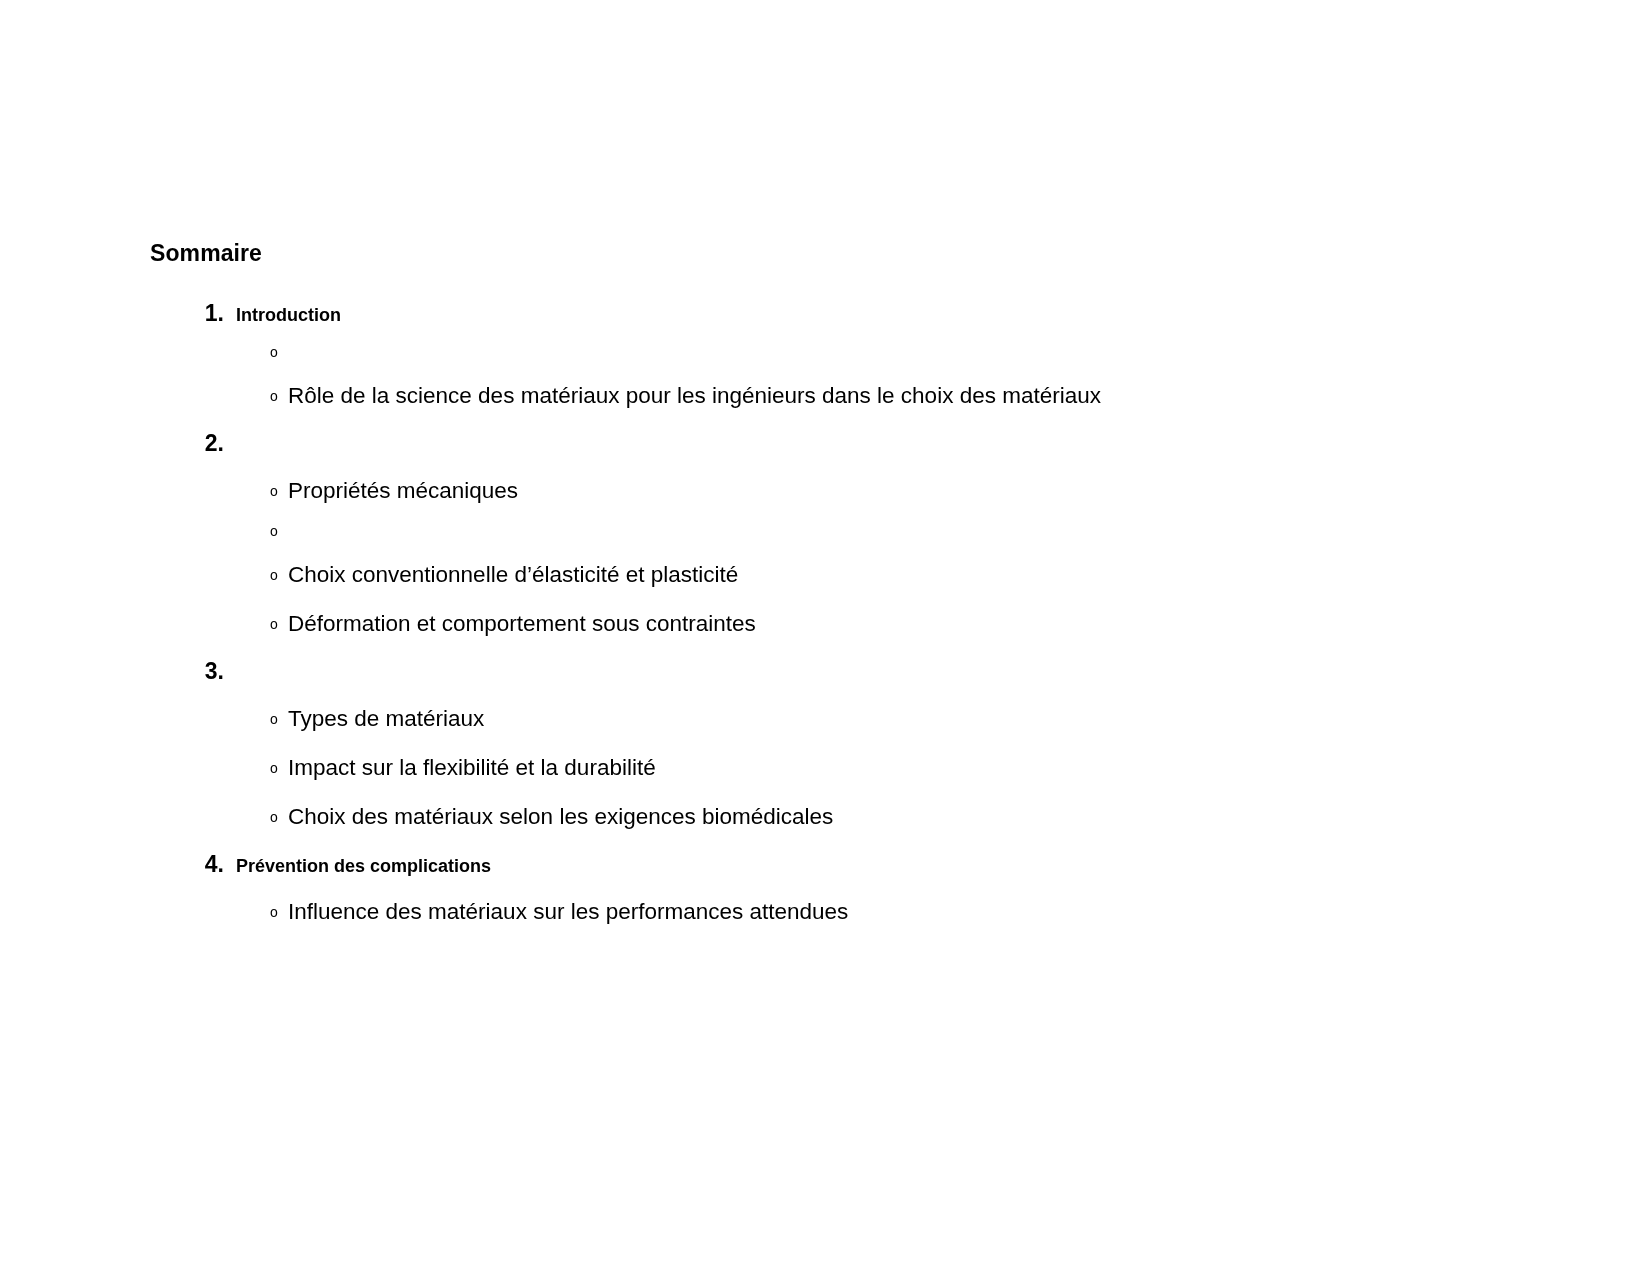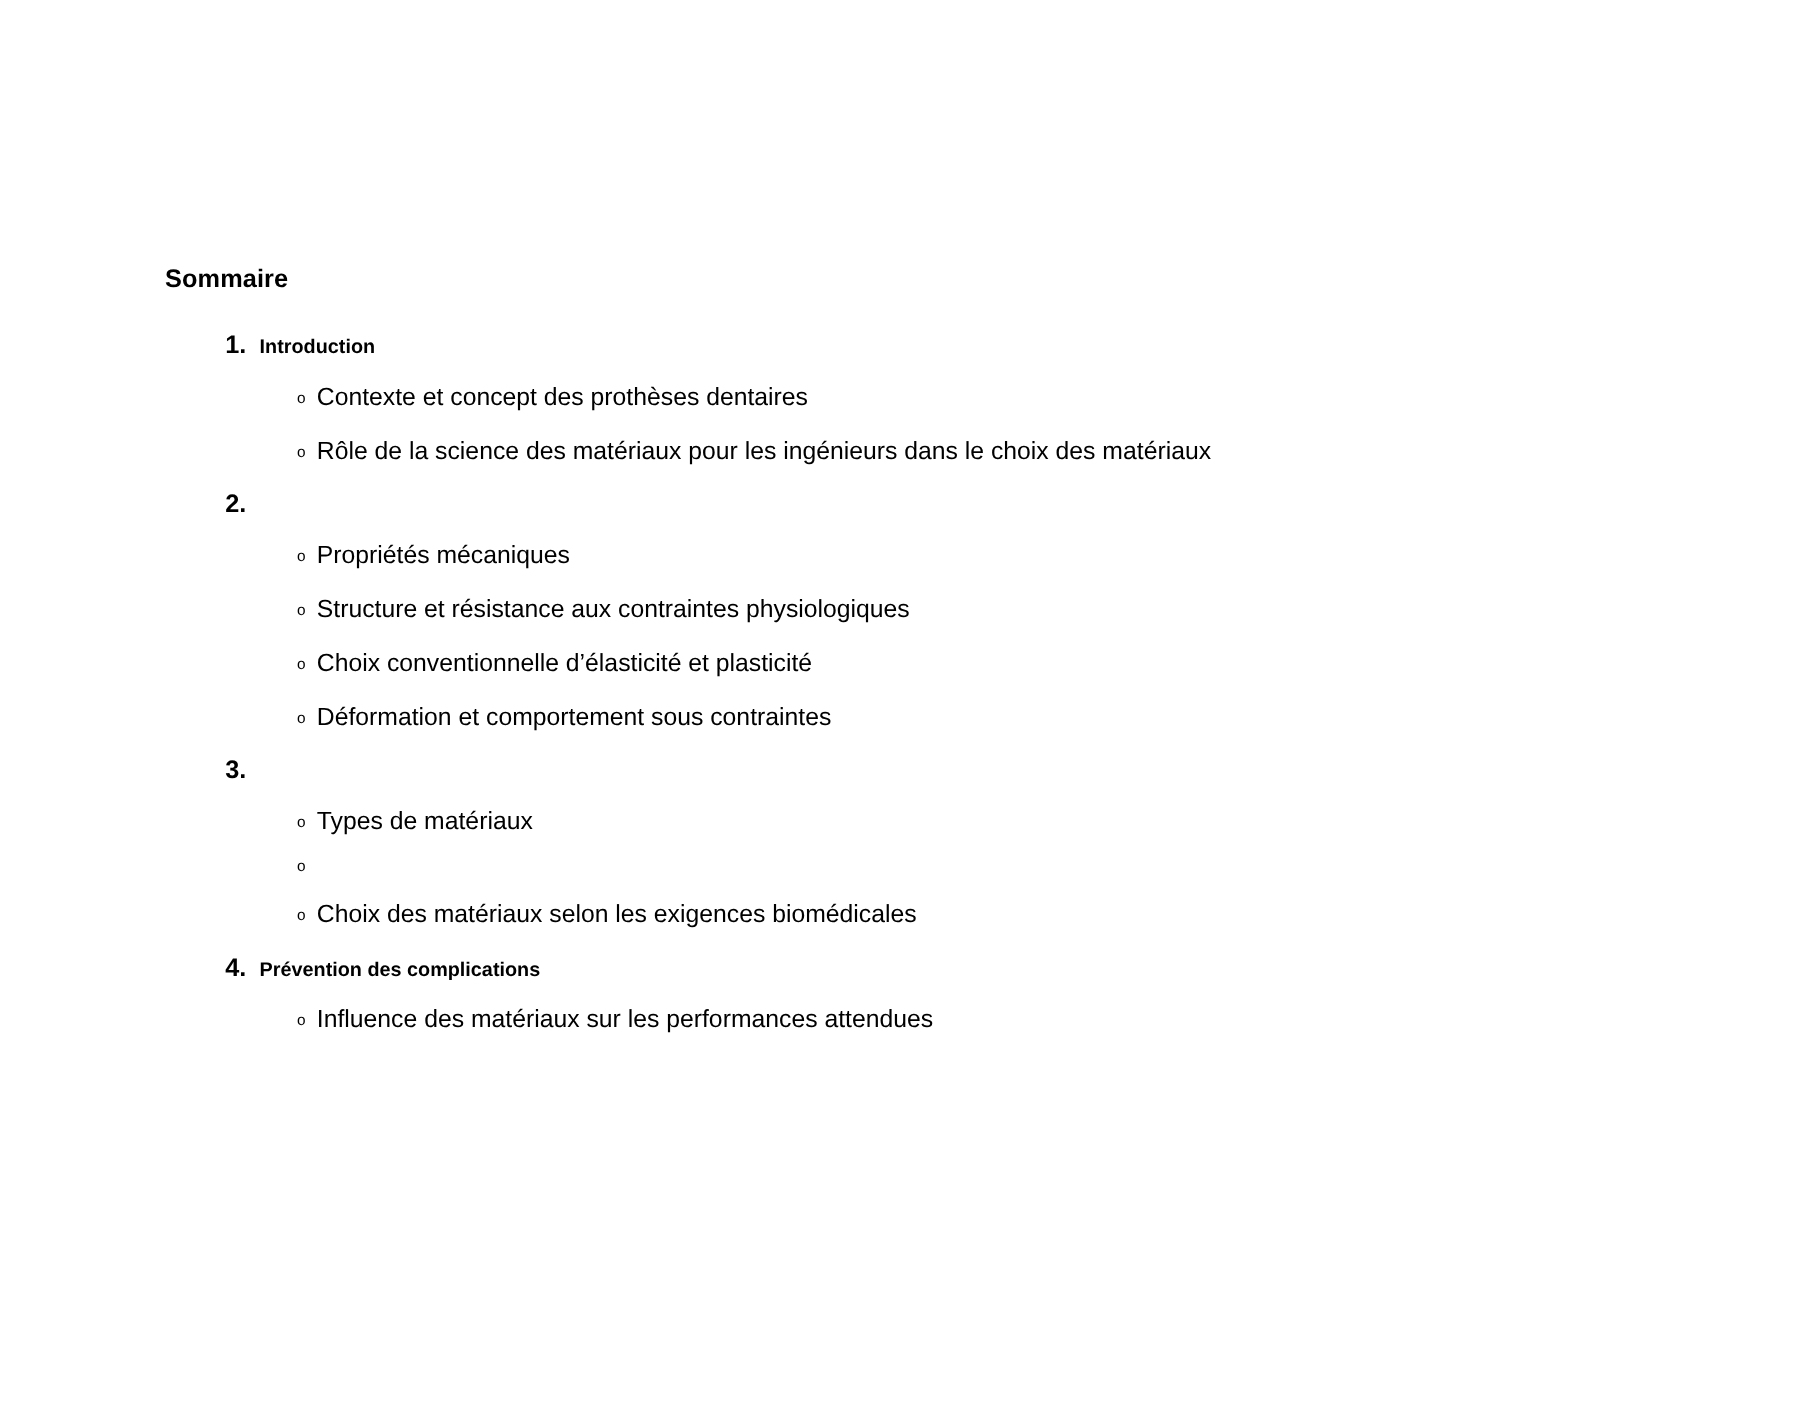--- a/index.html
+++ b/index.html
@@ -93,41 +93,39 @@
   <ol class="toc">
 
     <li class="section">
       <div class="section-row">
         <span class="section-num">1.</span>
         <span class="section-label">Introduction</span>
       </div>
       <ul class="sub-list">
         <li class="sub-row">
           <span class="sub-bullet">o</span>
-          <span class="sub-label">Contexte et concept des prothèses dentaires</span>
         </li>
         <li class="sub-row">
           <span class="sub-bullet">o</span>
           <span class="sub-label">Rôle de la science des matériaux pour les ingénieurs dans le choix des matériaux</span>
         </li>
       </ul>
     </li>
 
     <li class="section">
       <div class="section-row">
         <span class="section-num">2.</span>
       </div>
       <ul class="sub-list">
         <li class="sub-row">
           <span class="sub-bullet">o</span>
           <span class="sub-label">Propriétés mécaniques</span>
         </li>
         <li class="sub-row">
           <span class="sub-bullet">o</span>
-          <span class="sub-label">Structure et résistance aux contraintes physiologiques</span>
         </li>
         <li class="sub-row">
           <span class="sub-bullet">o</span>
           <span class="sub-label">Choix conventionnelle d’élasticité et plasticité</span>
         </li>
         <li class="sub-row">
           <span class="sub-bullet">o</span>
           <span class="sub-label">Déformation et comportement sous contraintes</span>
         </li>
       </ul>
@@ -137,20 +135,21 @@
       <div class="section-row">
         <span class="section-num">3.</span>
       </div>
       <ul class="sub-list">
         <li class="sub-row">
           <span class="sub-bullet">o</span>
           <span class="sub-label">Types de matériaux</span>
         </li>
         <li class="sub-row">
           <span class="sub-bullet">o</span>
+          <span class="sub-label">Impact sur la flexibilité et la durabilité</span>
         </li>
         <li class="sub-row">
           <span class="sub-bullet">o</span>
           <span class="sub-label">Choix des matériaux selon les exigences biomédicales</span>
         </li>
       </ul>
     </li>
 
     <li class="section">
       <div class="section-row">

